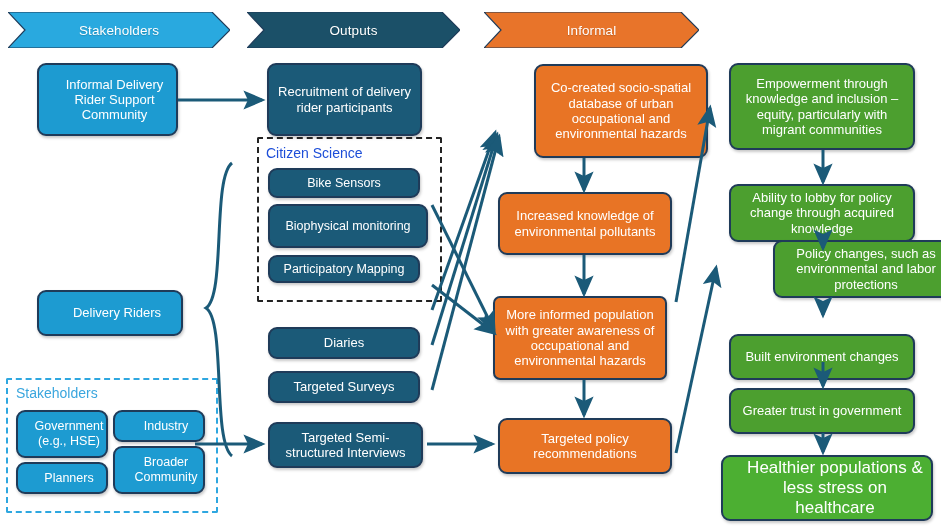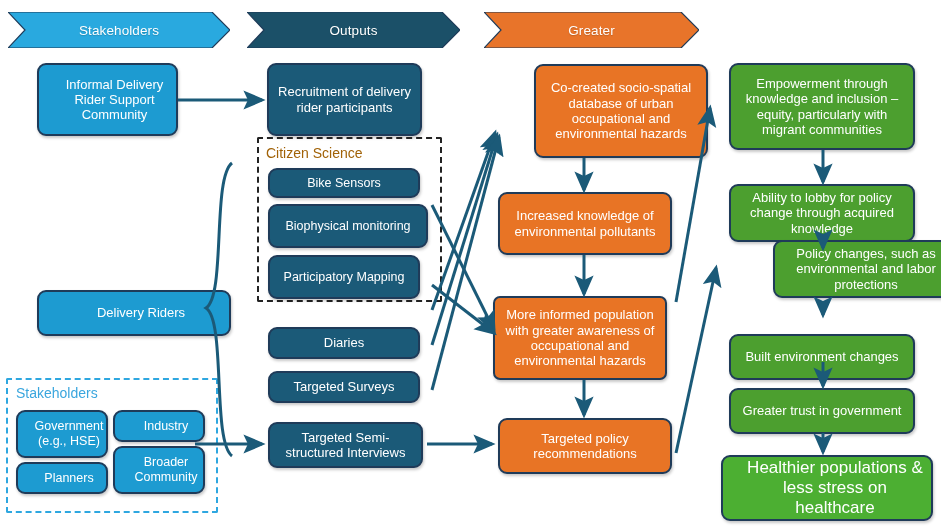--- a/index.html
+++ b/index.html
@@ -18,21 +18,21 @@
   .node.blue{background:#1D9BD1;padding-left:22px;}
   .node.dark{background:#1B5A78;}
   .node.orange{background:#E87425;}
   .node.green{background:#4C9F2F;border-color:#1F3B59;}
   .node.green-final{background:#4CAF32;border-color:#1F3B59;font-size:17px;}
   .node.small{font-size:12.5px;}
 
   .group{position:absolute;box-sizing:border-box;border-radius:2px;}
   .group.dashed-dark{border:2px dashed #222222;}
   .group.dashed-blue{border:2px dashed #2EA7E0;}
-  .group-label{position:absolute;font-size:14px;color:#a16207;}
+  .group-label{position:absolute;font-size:14px;color:#1d4ed8;}
   .group-label.blue{color:#3AA6DE;}
 
   svg.overlay{position:absolute;left:0;top:0;width:941px;height:530px;pointer-events:none;z-index:3;}
 </style>
 </head>
 <body>
 
 <div id="canvas">
 
   <div class="hdr" style="left:8px;top:12px;width:222px;">
@@ -52,21 +52,21 @@
     </div>
     <span>Outputs</span>
   </div>
 
   <div class="hdr" style="left:484px;top:12px;width:215px;">
     <div class="shape">
       <svg width="215" height="36" viewBox="0 0 215 36">
           <path d="M0,0 L197,0 L215,18 L197,36 L0,36 L17,18 Z" fill="#E8742A" stroke="#1F3B59" stroke-width="1.2"></path>
         </svg>
     </div>
-    <span>Greater</span>
+    <span>Informal</span>
   </div>
 
 
   <svg class="overlay">
     <defs>
       <marker id="ah" markerWidth="9" markerHeight="9" refX="6.2" refY="3.2" orient="auto" markerUnits="strokeWidth">
         <path d="M0,0 L7.4,3.2 L0,6.4 L1.5,3.2 Z" fill="#1B5A78"></path>
       </marker>
     </defs>
     <g stroke="#1B5A78" stroke-width="3" fill="none" marker-end="url(#ah)">
@@ -98,21 +98,21 @@
       <path d="M823,433 L823,452"></path>
     </g>
 
     <path d="M232,163 C212,178 226,295 206,308 C226,321 212,441 232,456" stroke="#1B5A78" stroke-width="3" fill="none"></path>
   </svg>
 
   <div class="node blue" style="left:37px;top:63px;width:141px;height:73px;">
     <span>Informal Delivery Rider Support Community</span>
   </div>
 
-  <div class="node blue" style="left:37px;top:290px;width:194px;height:46px;">
+  <div class="node blue" style="left:37px;top:290px;width:146px;height:46px;">
     <span>Delivery Riders</span>
   </div>
 
   <div class="group dashed-blue" style="left:6px;top:378px;width:212px;height:135px;"></div>
   <div class="group-label blue" style="left:16px;top:385px;">Stakeholders</div>
 
   <div class="node blue small" style="left:16px;top:410px;width:92px;height:48px;">
     <span>Government (e.g., HSE)</span>
   </div>
   <div class="node blue small" style="left:113px;top:410px;width:92px;height:32px;">
@@ -131,21 +131,21 @@
 
   <div class="group dashed-dark" style="left:257px;top:137px;width:185px;height:165px;"></div>
   <div class="group-label" style="left:266px;top:145px;">Citizen Science</div>
 
   <div class="node dark small" style="left:268px;top:168px;width:152px;height:30px;">
     <span>Bike Sensors</span>
   </div>
   <div class="node dark small" style="left:268px;top:204px;width:160px;height:44px;">
     <span>Biophysical monitoring</span>
   </div>
-  <div class="node dark small" style="left:268px;top:255px;width:152px;height:44px;">
+  <div class="node dark small" style="left:268px;top:255px;width:152px;height:28px;">
     <span>Participatory Mapping</span>
   </div>
 
   <div class="node dark" style="left:268px;top:327px;width:152px;height:32px;">
     <span>Diaries</span>
   </div>
   <div class="node dark" style="left:268px;top:371px;width:152px;height:32px;">
     <span>Targeted Surveys</span>
   </div>
   <div class="node dark" style="left:268px;top:422px;width:155px;height:46px;">

